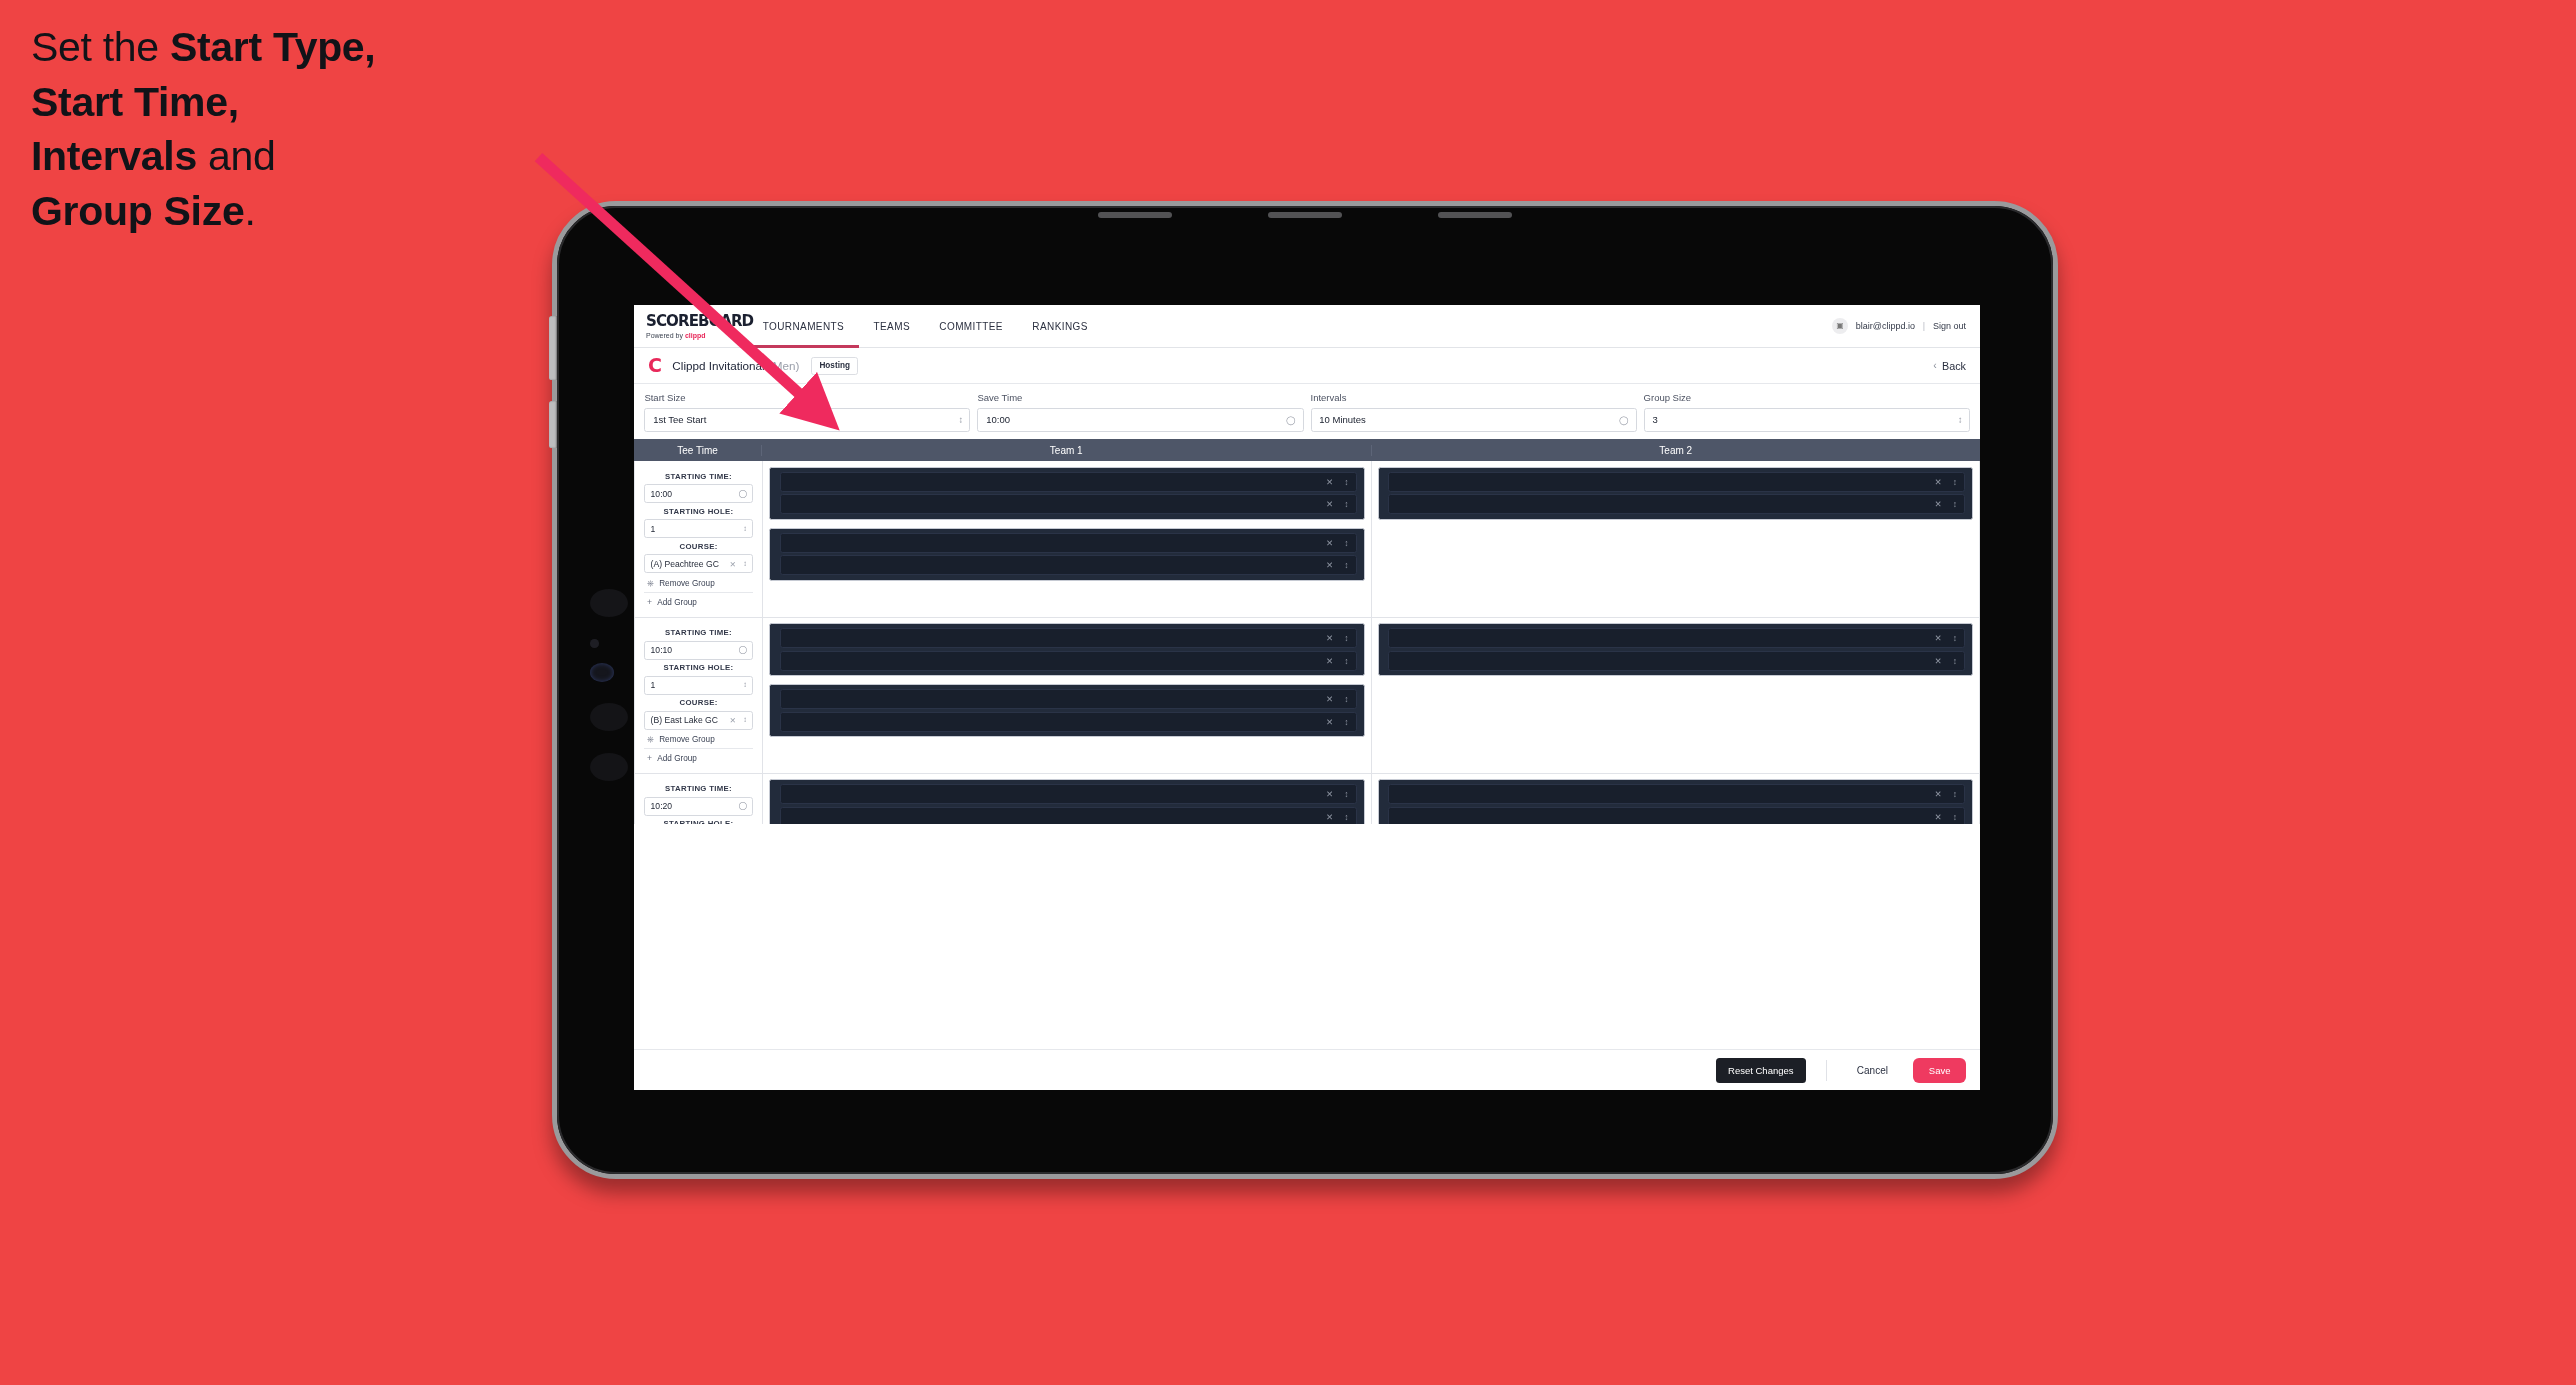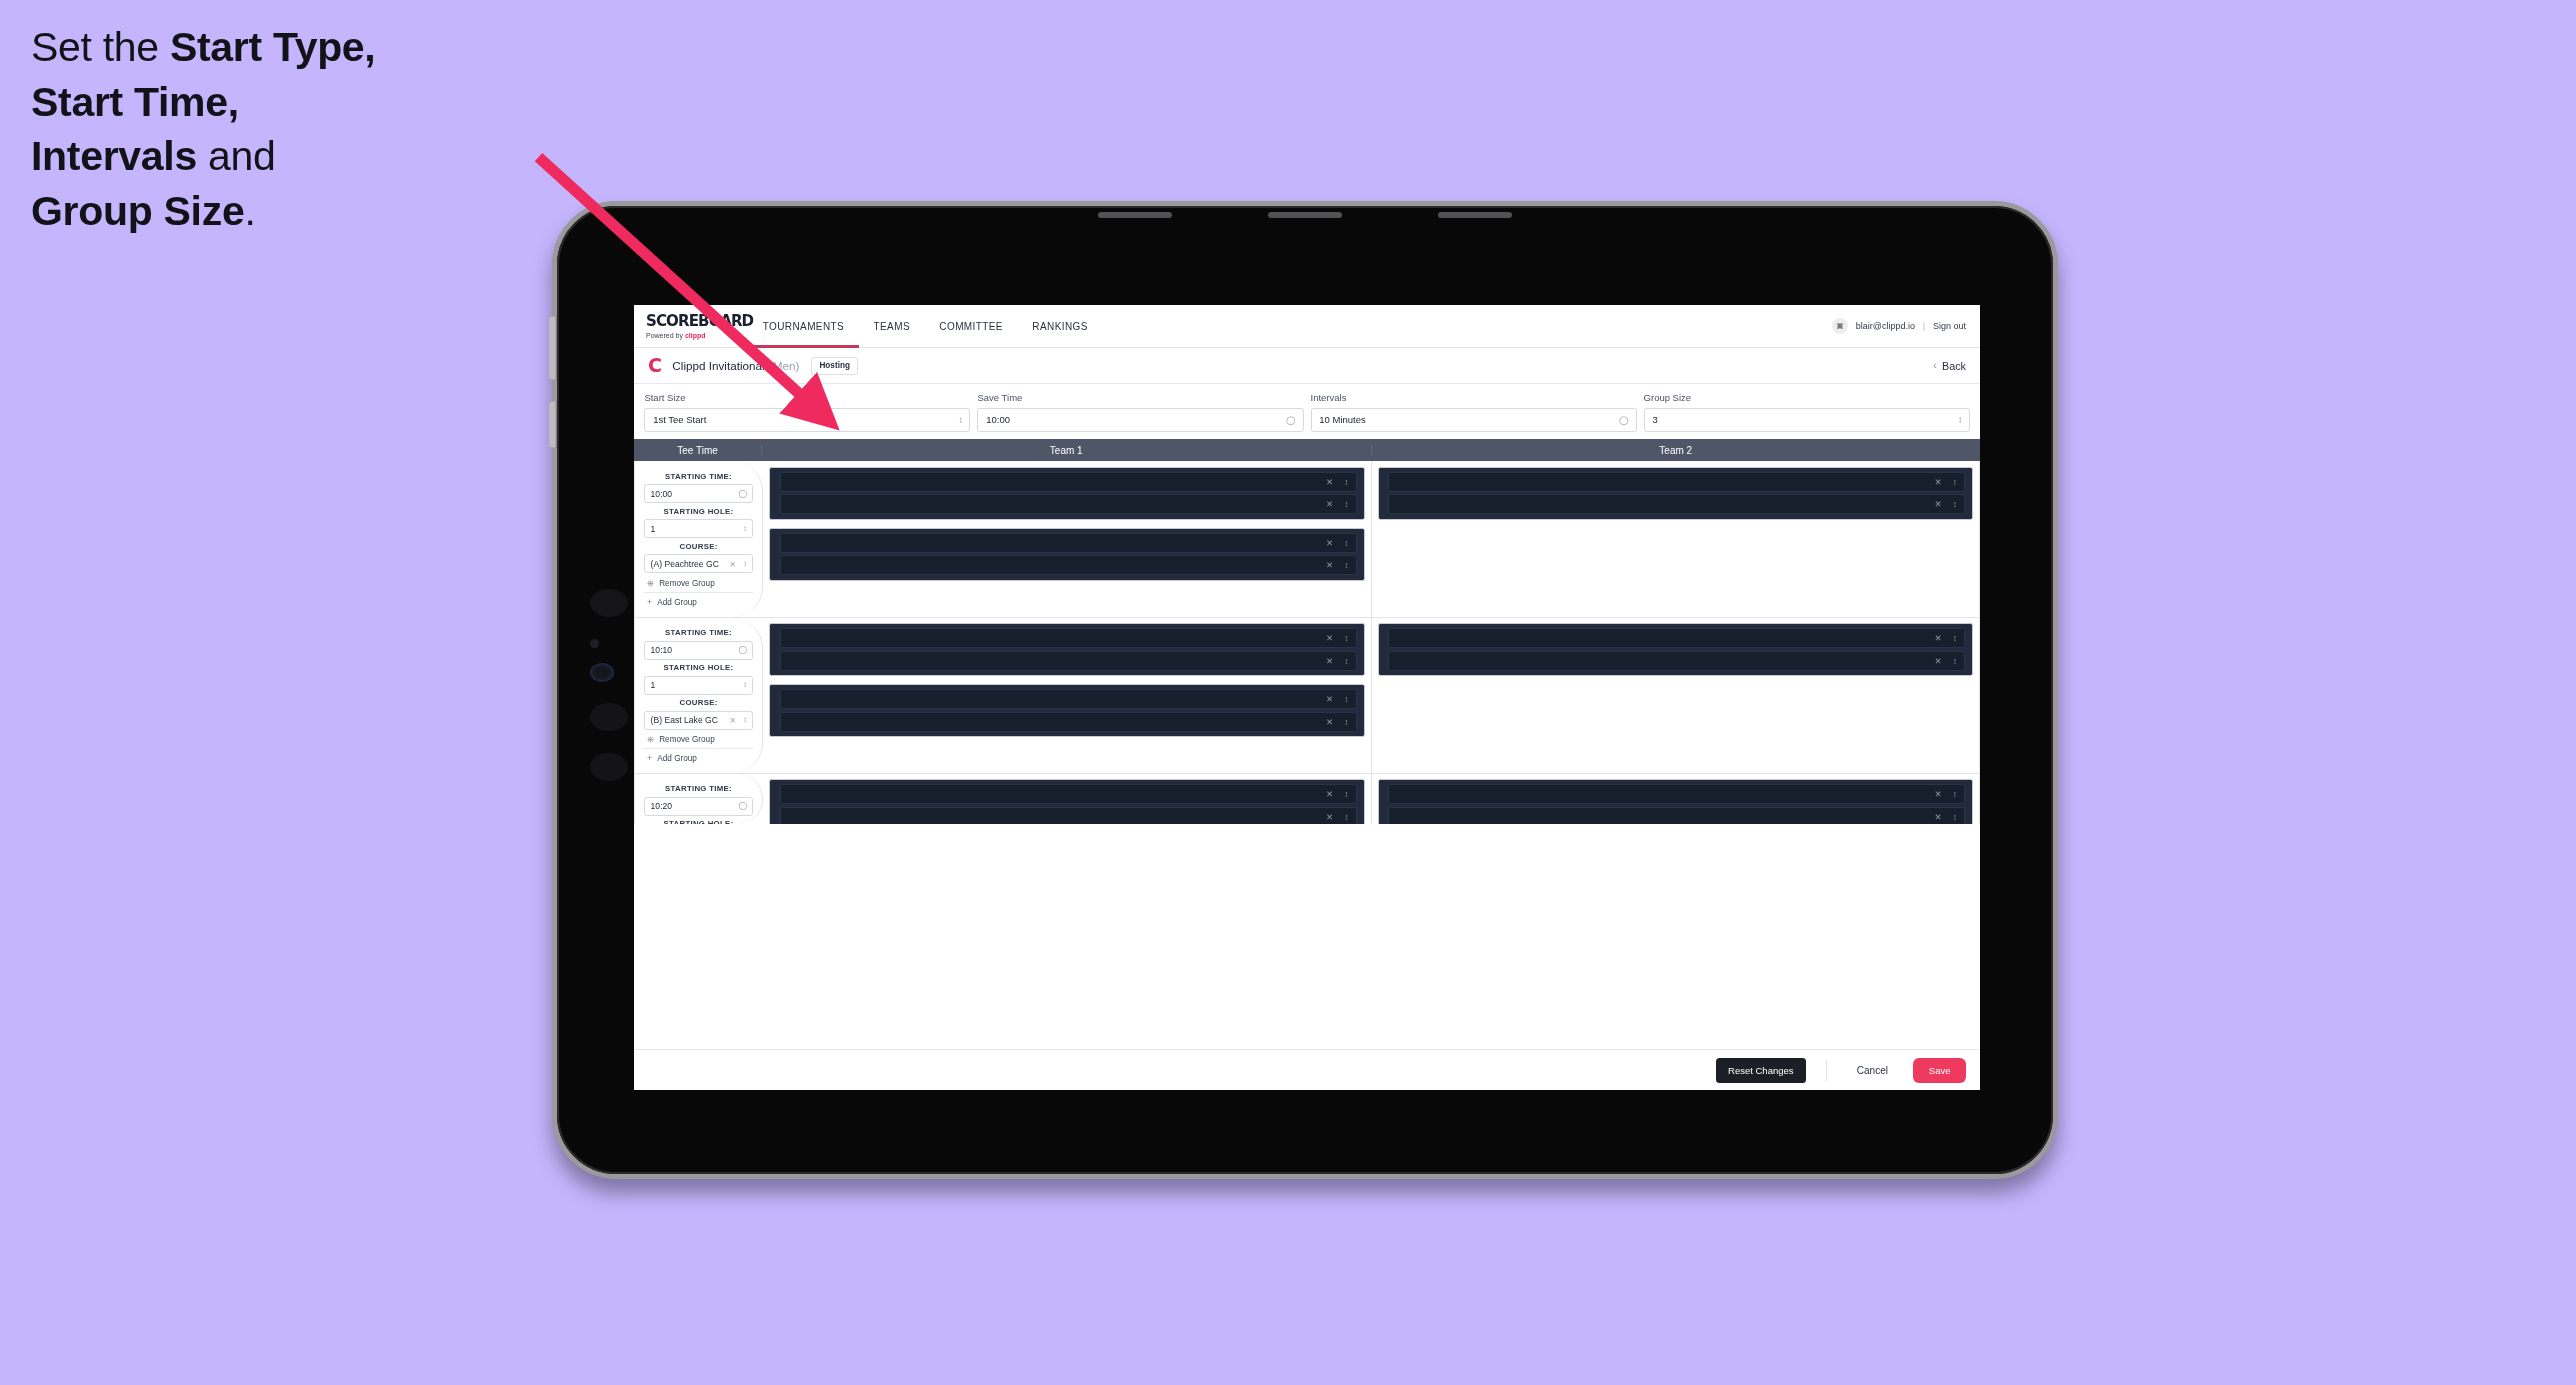--- a/index.html
+++ b/index.html
@@ -2,21 +2,21 @@
 <html style="font-size:14px"><head>
 <meta charset="utf-8">
 <style>
   * { box-sizing: border-box; margin: 0; padding: 0; }
   html, body {
     width: 2576px; height: 1386px;
     background: #ffffff;
     font-family: "Liberation Sans", sans-serif;
     overflow: hidden;
   }
-  #root { position: relative; width: 2576px; height: 1386px; background: #c4b5fd; }
+  #root { position: relative; width: 2576px; height: 1386px; background: #ef4444; }
 
   
   .caption {
     position: absolute;
     left: 31px; top: 26px;
     width: 535px;
     font-size: 41px;
     line-height: 1.04;
     color: #111318;
     letter-spacing: -0.3px;
@@ -104,21 +104,21 @@
   
   .thead { display:flex; background:#4e5668; color:#fff; height: 22.4px; align-items:center; font-size: 10px; }
   .th-tee { width: 128px; text-align:center; border-right:0.9px solid #5d6578; }
   .th-t1 { flex: 1; text-align:center; border-right:0.9px solid #5d6578; }
   .th-t2 { flex: 1; text-align:center; }
 
   .tbody { border-left:0.9px solid #e4e6ea; border-right:0.9px solid #e4e6ea; }
   .trow { display:flex; border-bottom:0.9px solid #e1e3e8; }
   .trow:last-child { border-bottom:none; }
 
-  .cell-tee { width: 128px; border-right:0.9px solid #e1e3e8; padding: 7px 8.6px 5.2px 8.6px; text-align:center;border-radius:30px; }
+  .cell-tee { width: 128px; border-right:0.9px solid #e1e3e8; padding: 7px 8.6px 5.2px 8.6px; text-align:center; }
   .minilabel { font-size: 7.8px; font-weight:700; letter-spacing:0.3px; color:#323849; margin: 3.5px 0 3.5px 0; }
   .minictl { position:relative; height: 19px; border:0.9px solid #d6d9df; border-radius:2.6px; background:#fff; display:flex; align-items:center; padding: 0 19px 0 6px; font-size: 8.6px; color:#1f2533; text-align:left; }
   .minictl .gl { position:absolute; right: 5.2px; top:50%; transform:translateY(-50%); color:#8e939f; font-size: 7.8px; line-height:1; }
   .minictl .clear { position:absolute; right: 16.4px; top:50%; transform:translateY(-50%); color:#9aa0ab; font-size: 7.8px; cursor:pointer; }
   .rowlink { display:flex; align-items:center; gap:5.2px; font-size: 8.2px; color:#3b4254; padding: 5.2px 0 4.3px 3.5px; cursor:pointer; }
   .rowlink.sep-top { border-top:0.9px solid #e6e8ec; }
   .rowlink .ic { color:#6d7383; font-size: 8.6px; line-height:1; }
 
   .cell-team { flex:1; border-right:0.9px solid #e1e3e8; padding: 5.2px 6px 5.2px 6px; }
   .cell-team.last { border-right:none; }

